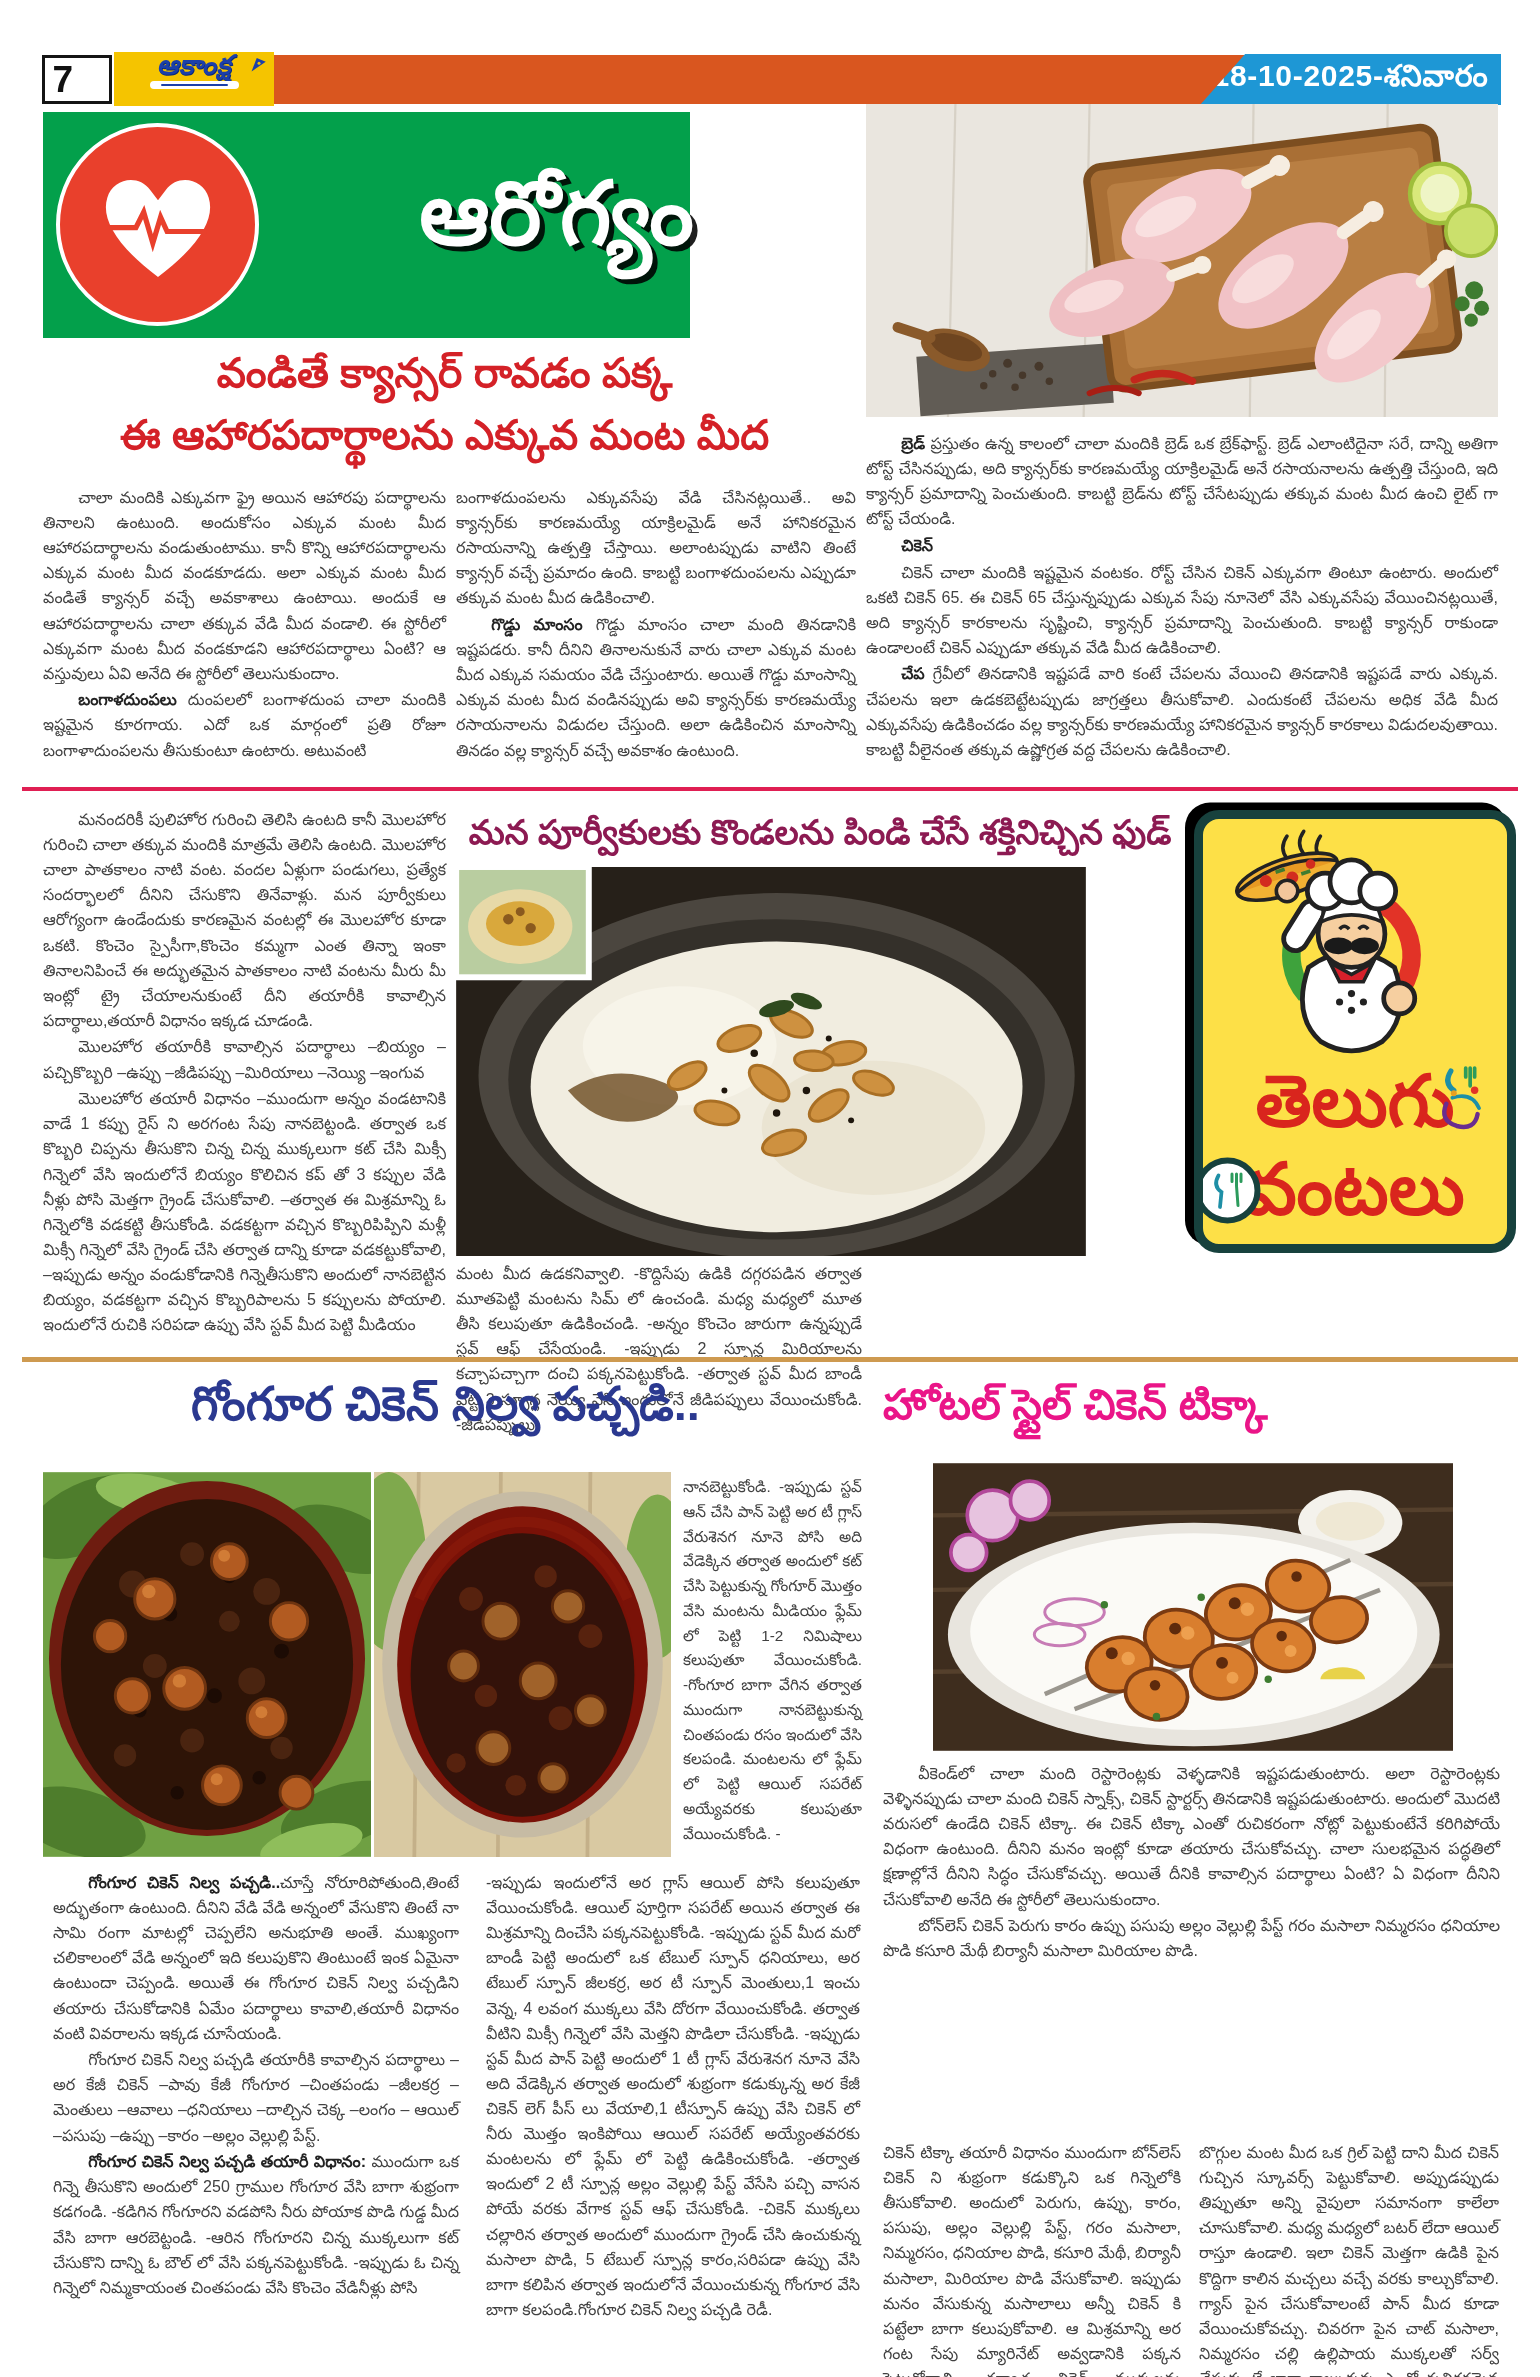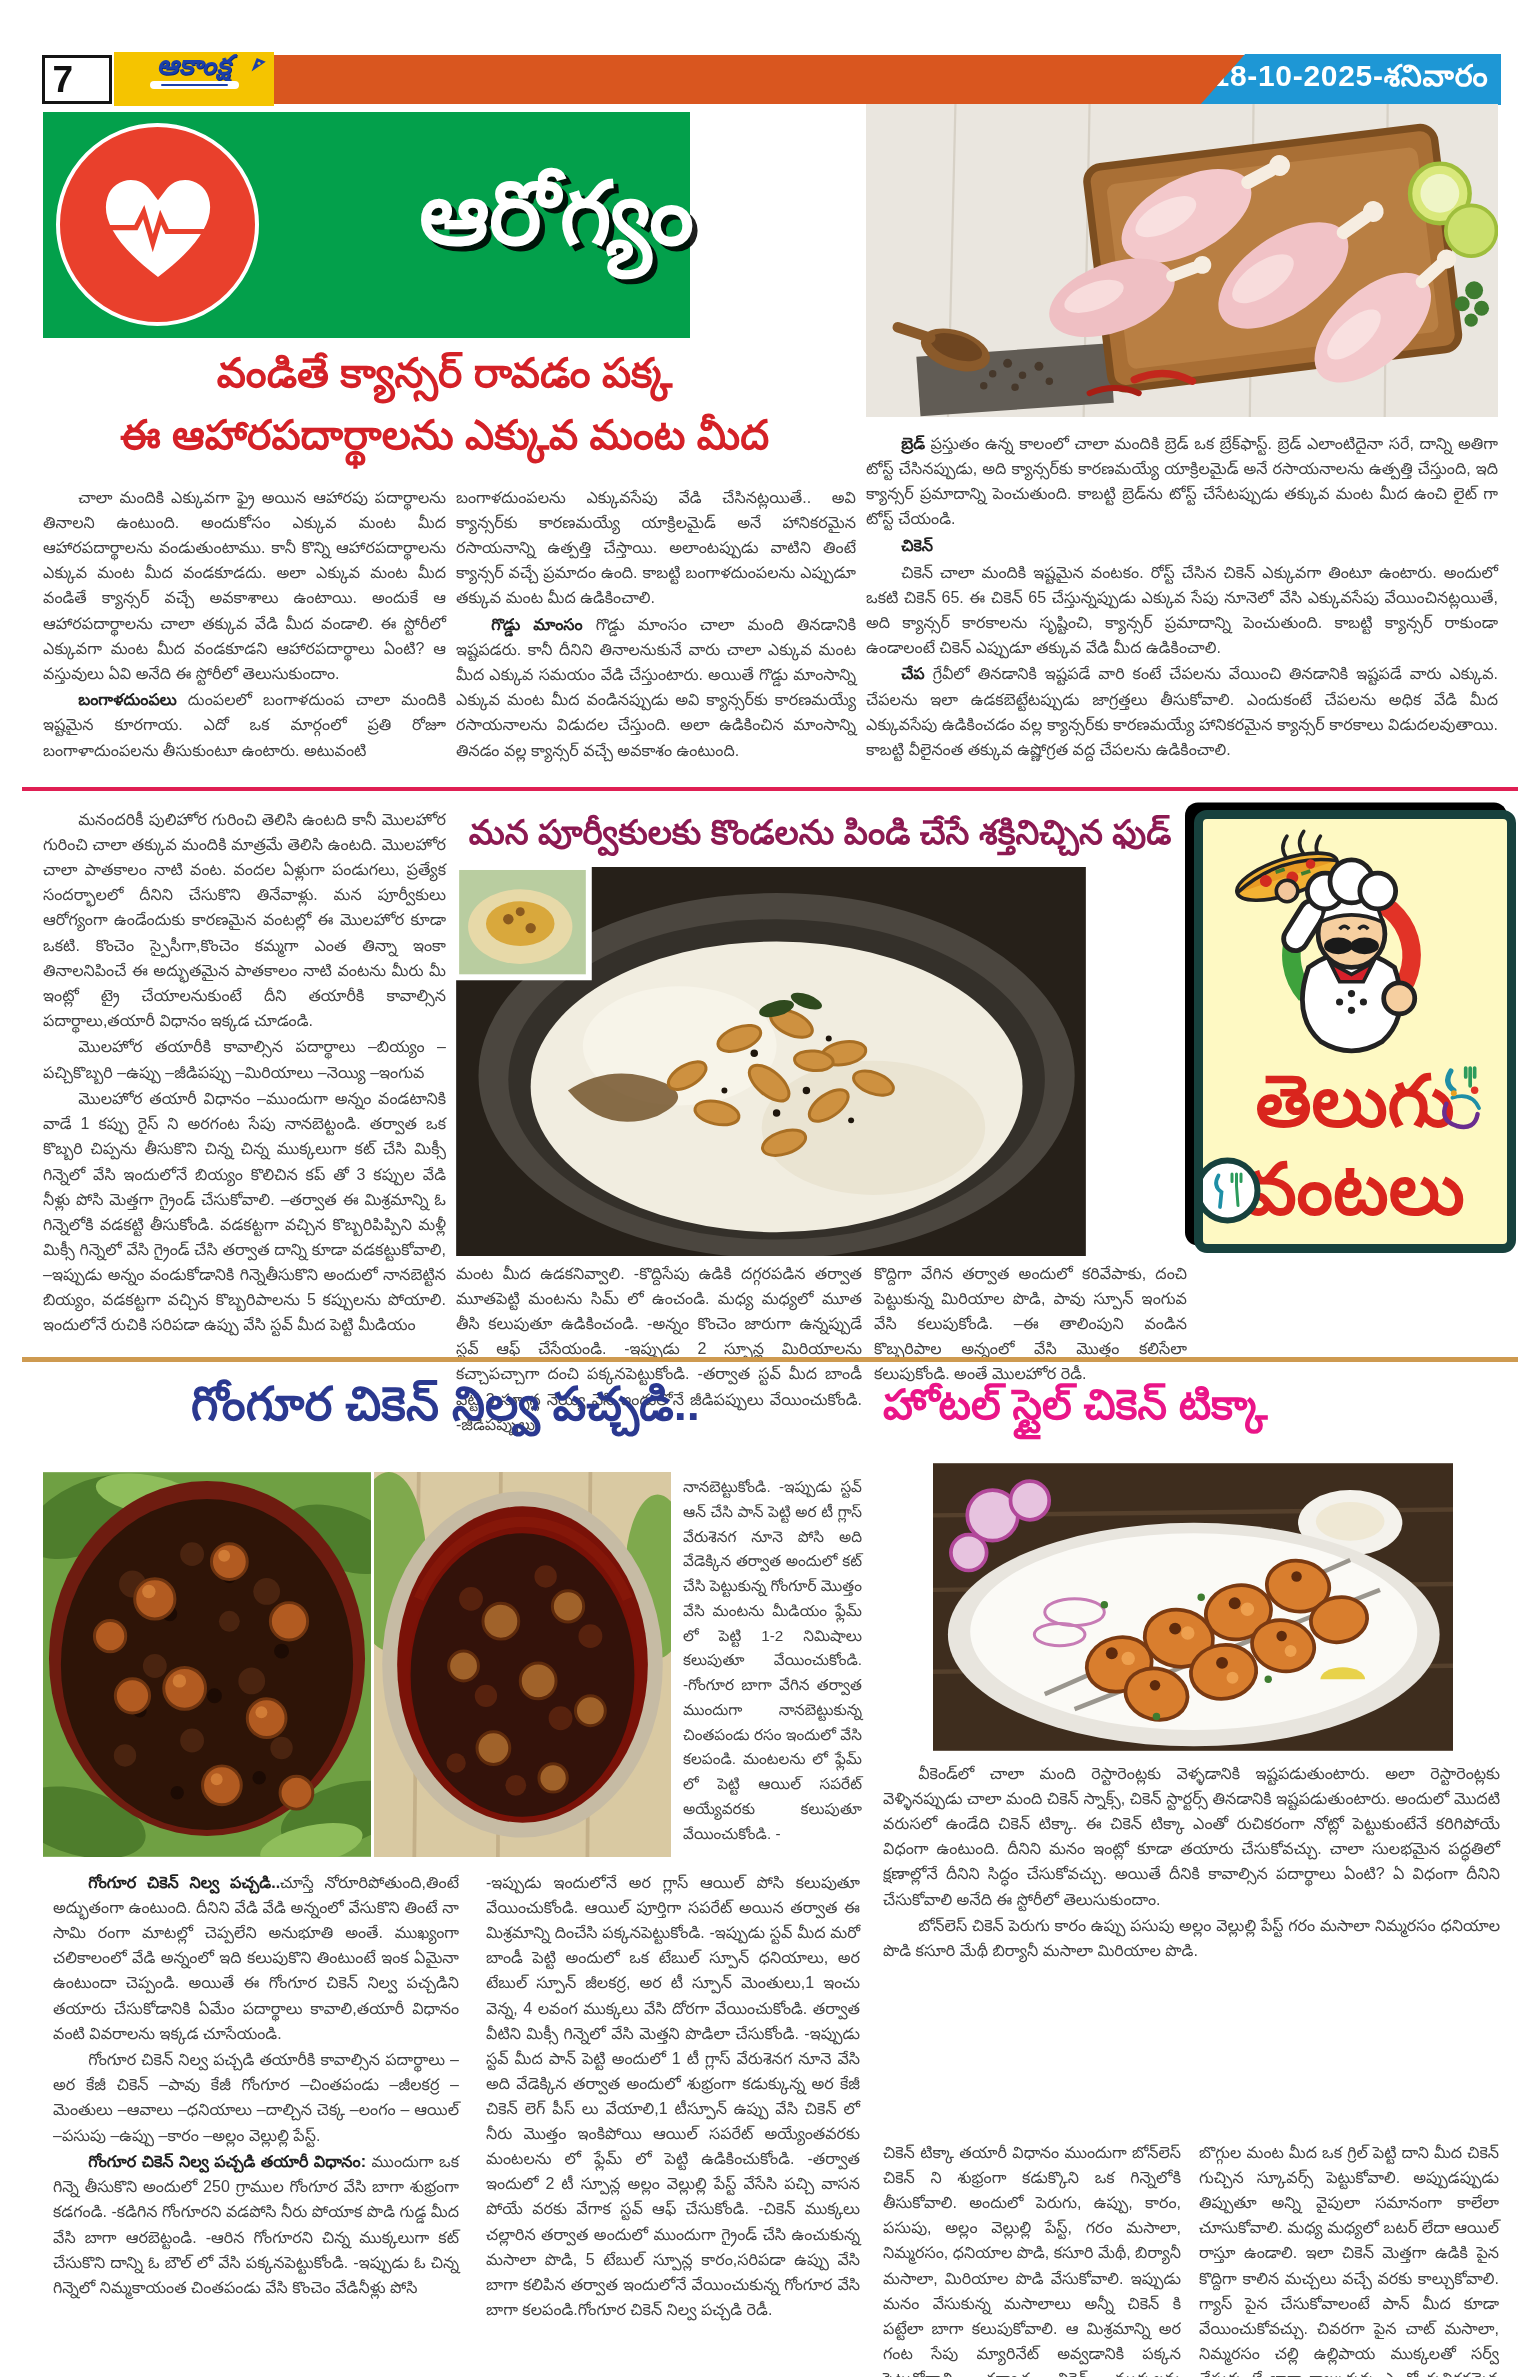--- a/index.html
+++ b/index.html
@@ -47,22 +47,22 @@
 
   
   .div-crimson{left:22.4px;top:787px;width:1496px;height:3.7px;background:#E01F53}
   .div-tan{left:22.4px;top:1357px;width:1496px;height:4.5px;background:#CE9A50}
 
   
   .photo{overflow:hidden}
   .photo svg{display:block}
 
   
-  .tvlogo{left:1194px;top:810px;width:322px;height:443px;background:#fef9c3;border:9px solid #17413D;
-          border-radius:13px;box-shadow:-9px -7.5px 0 0 #000;overflow:hidden}
+  .tvlogo{left:1194px;top:810px;width:322px;height:443px;background:#fde047;border:9px solid #17413D;
+          border-radius:25px;box-shadow:-9px -7.5px 0 0 #000;overflow:hidden}
   .tvtext{position:absolute;left:0;width:100%;text-align:center;color:#D9251D;font-weight:bold;font-size:72px;line-height:1}
   .tv1{top:246px}
   .tv2{top:334px}
 </style>
 </head>
 <body>
 
 <div class="page">
 
   <div class="abs topbar"></div>
@@ -306,23 +306,20 @@
         <circle cx="46" cy="46" r="40" fill="#fff" stroke="#17413D" stroke-width="8"></circle>
         <path d="M34 26 q-8 14 4 22 l-2 20" stroke="#1E8FA6" stroke-width="5" fill="none" stroke-linecap="round"></path>
         <path d="M58 24 v16 M52 24 v10 M64 24 v10 M58 40 l2 26" stroke="#2C9B5C" stroke-width="4" fill="none" stroke-linecap="round"></path>
       </svg>
     </span>
   </div>
 
   <div class="abs col" style="left:456px;top:1261px;width:406px">
     <p><span>మంట మీద ఉడకనివ్వాలి. -కొద్దిసేపు ఉడికి దగ్గరపడిన తర్వాత మూతపెట్టి మంటను సిమ్ లో ఉంచండి. మధ్య మధ్యలో మూత తీసి కలుపుతూ ఉడికించండి. -అన్నం కొంచెం జారుగా ఉన్నప్పుడే స్టవ్ ఆఫ్ చేసేయండి. -ఇప్పుడు 2 స్పూన్ల మిరియాలను కచ్చాపచ్చాగా దంచి పక్కనపెట్టుకోండి. -తర్వాత స్టవ్ మీద బాండీ పెట్టి 3 స్పూన్ల నెయ్యి వేసి ఇందులోనే జీడిపప్పులు వేయించుకోండి. -జీడిపప్పులు</span></p>
   </div>
-  <div class="abs col" style="left:874px;top:1261px;width:313px">
-    <p><span>కొద్దిగా వేగిన తర్వాత అందులో కరివేపాకు, దంచి పెట్టుకున్న మిరియాల పొడి, పావు స్పూన్ ఇంగువ వేసి కలుపుకోండి. –ఈ తాలింపుని వండిన కొబ్బరిపాల అన్నంలో వేసి మొత్తం కలిసేలా కలుపుకోండి. అంతే మొలహోర రెడీ.</span></p>
-  </div>
 
   <div class="abs div-tan"></div>
 
   <div class="abs head-blue">గోంగూర చికెన్ నిల్వ పచ్చడి..</div>
 
   <div class="abs photo" style="left:43px;top:1472px;width:328px;height:385px">
     <svg width="328" height="385" viewBox="0 0 440 516">
       <rect width="440" height="516" fill="#6FA043"></rect>
       <g fill="#4E7D2C">
           <ellipse cx="60" cy="60" rx="90" ry="46" transform="rotate(-25 60 60)"></ellipse>

